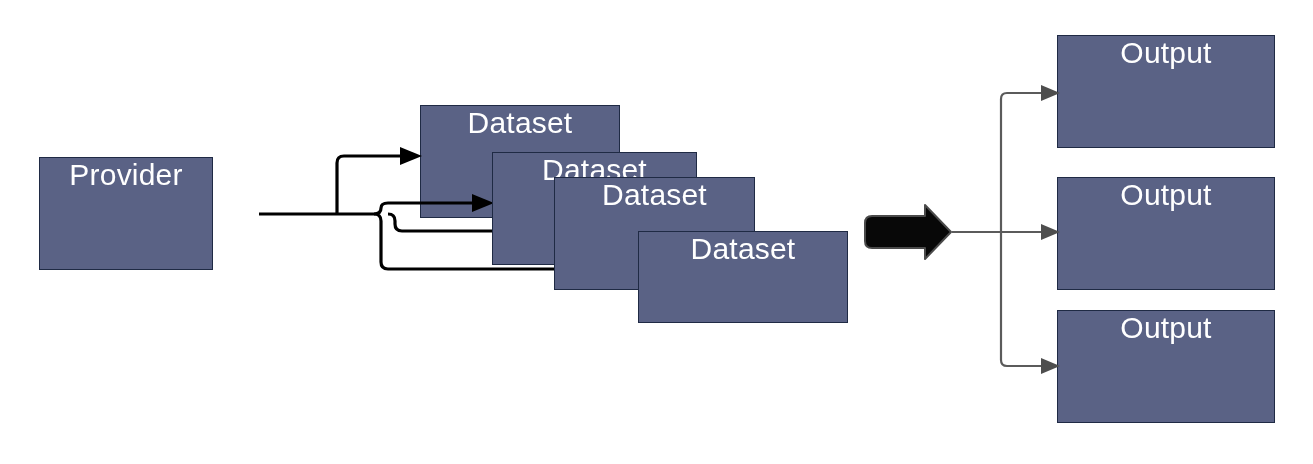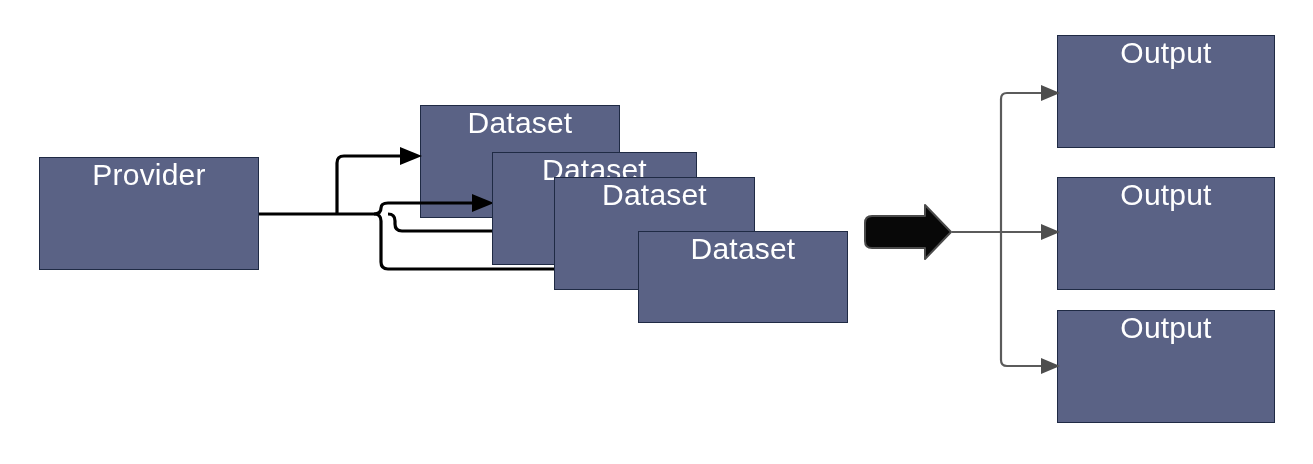--- a/index.html
+++ b/index.html
@@ -32,21 +32,21 @@
     white-space: nowrap;
     overflow: hidden;
     font-family: "Liberation Sans", sans-serif;
   }
   .node-label {
     display: block;
   }
   #provider-node {
     left: 39px;
     top: 157px;
-    width: 220px;
+    width: 174px;
     height: 113px;
     z-index: 30;
   }
   .dataset-node { z-index: 10; }
   #dataset-node-1 { left: 420px; top: 105px;  width: 200px; height: 113px; z-index: 11; }
   #dataset-node-2 { left: 492px; top: 152px;  width: 205px; height: 113px; z-index: 13; }
   #dataset-node-3 { left: 554px; top: 177px;  width: 201px; height: 113px; z-index: 15; }
   #dataset-node-4 { left: 638px; top: 231px;  width: 210px; height: 92px;  z-index: 17; }
   #output-node-1 { left: 1057px; top: 35px;  width: 218px; height: 113px; }
   #output-node-2 { left: 1057px; top: 177px; width: 218px; height: 113px; }

